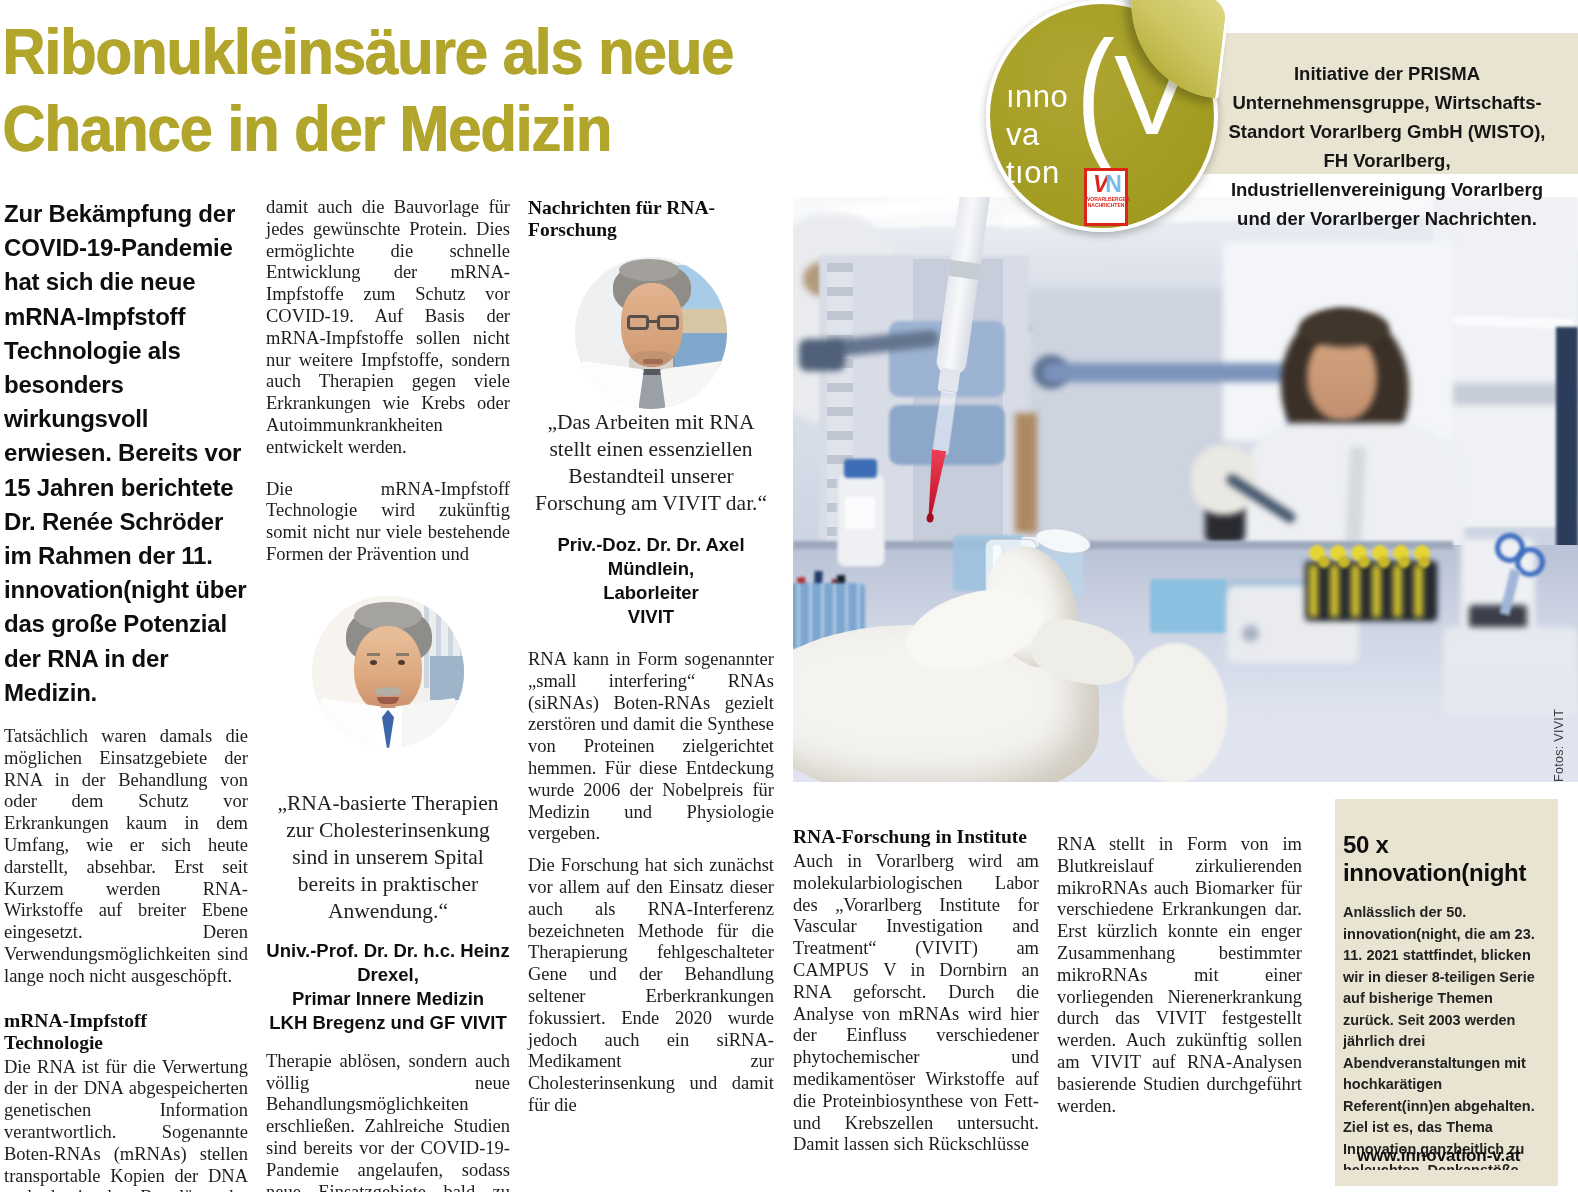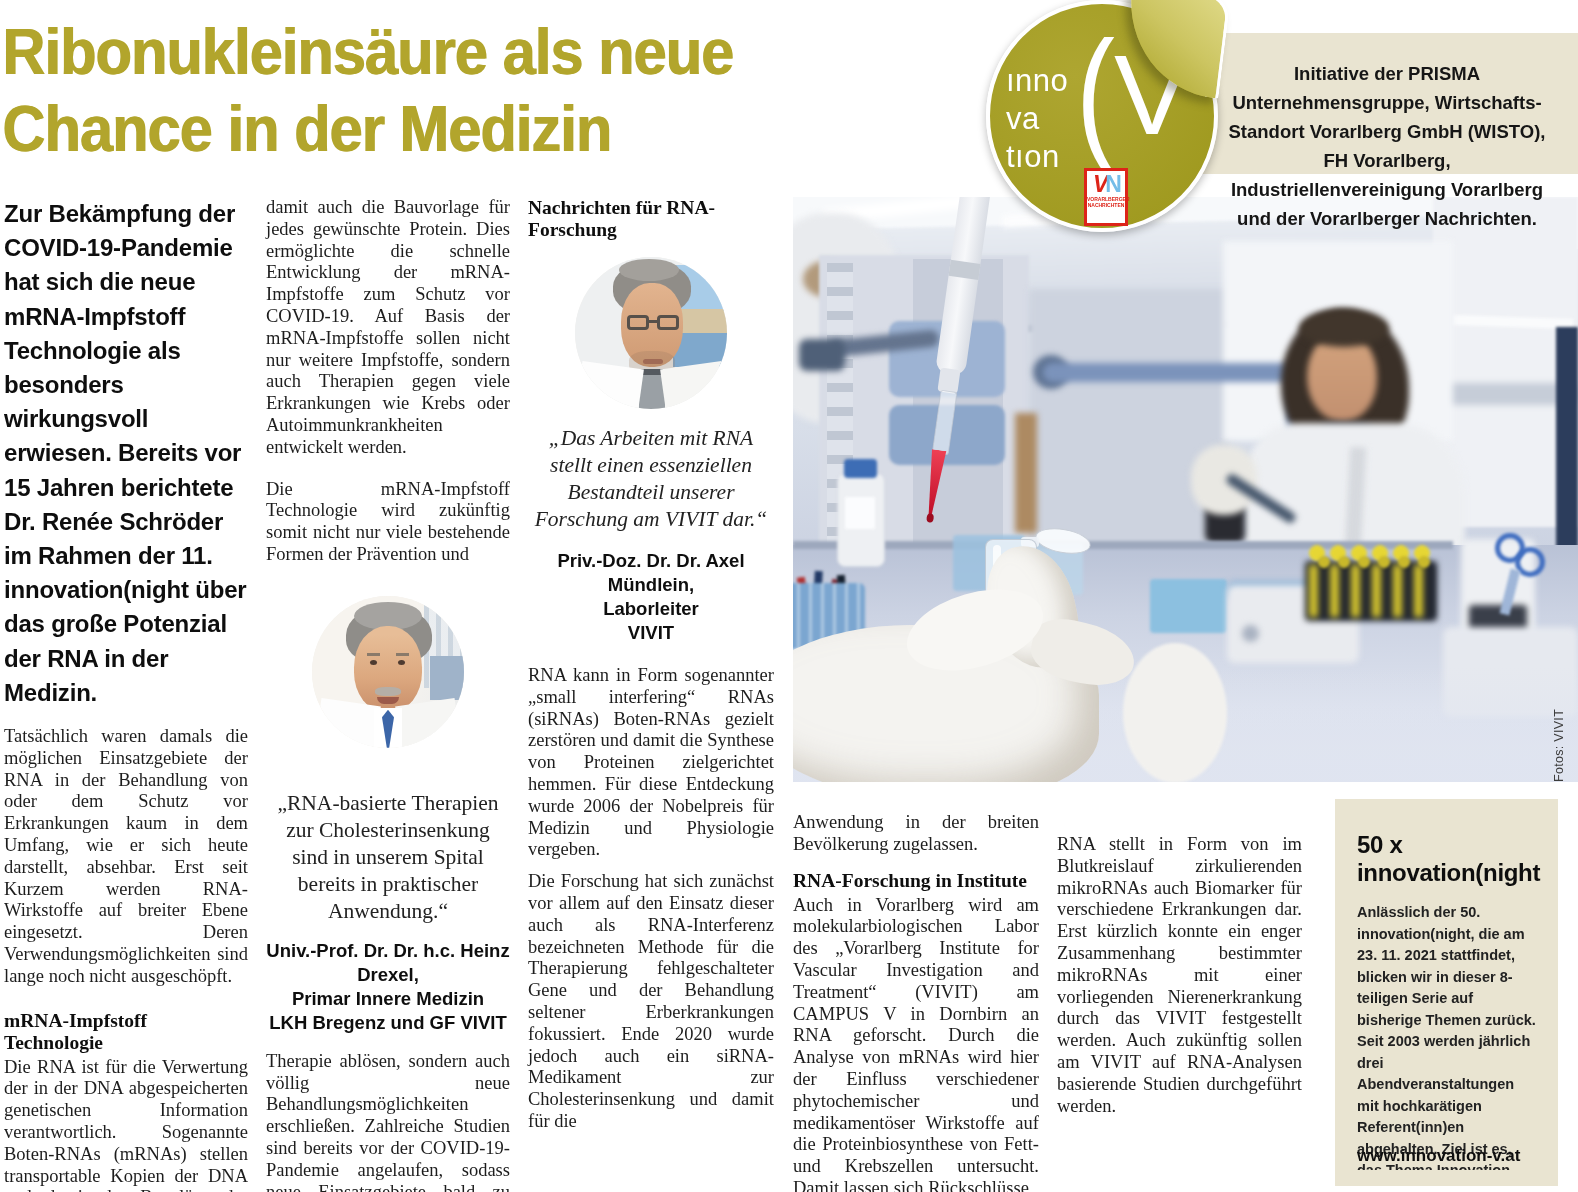--- a/index.html
+++ b/index.html
@@ -15,21 +15,21 @@
 
   
   .logo{position:absolute;left:986px;top:0;width:224px;height:224px;border-radius:50%;
         background:radial-gradient(circle at 38% 32%,#aea631,#a09a20 78%);
         border:4px solid #fff;box-shadow:0 3px 9px rgba(0,0,0,.28);z-index:6;}
   .fold{position:absolute;left:1126px;top:-10px;width:96px;height:100px;z-index:7;
         background:linear-gradient(215deg,#ddd783 5%,#ccc561 45%,#b2ab34 85%);
         border-radius:6px 26px 2px 100%;transform:rotate(7deg);
         border-top:3px solid #fff;border-right:3px solid #fff;
         box-shadow:-5px 6px 9px rgba(50,50,15,.35);}
-  .logo-words{position:absolute;left:16px;top:58px;font-size:31px;line-height:38px;color:#fff;letter-spacing:.5px;}
+  .logo-words{position:absolute;left:16px;top:74px;font-size:31px;line-height:38px;color:#fff;letter-spacing:.5px;}
   .logo-paren{position:absolute;left:86px;top:16px;font-size:146px;line-height:1;color:#fff;
               transform:scaleX(.8);transform-origin:left top;font-weight:400;}
   .logo-vv{position:absolute;left:124px;top:34px;font-size:114px;line-height:1;color:#fff;font-weight:400;}
   .vn{position:absolute;left:94px;top:164px;width:44px;height:58px;background:#fff;
       border:3px solid #dd2419;box-sizing:border-box;text-align:center;}
   .vn-letters{font-size:23px;font-weight:bold;line-height:26px;letter-spacing:-3px;}
   .vn-v{color:#dd2419;font-style:italic;}
   .vn-n{color:#74bde8;}
   .vn-sub{font-size:5px;line-height:5.5px;color:#dd2419;font-weight:bold;letter-spacing:0;}
 
@@ -56,21 +56,21 @@
   
   .photo{position:absolute;left:793px;top:197px;width:785px;height:585px;overflow:hidden;z-index:1;
          background:linear-gradient(180deg,#eff2f6 0%,#dde3ec 30%,#ccd3e2 60%,#c9cfde 100%);}
   .ph{position:absolute;}
   .b1{filter:blur(1.5px);} .b2{filter:blur(3px);}
   .credit{position:absolute;left:1552px;top:694px;height:88px;writing-mode:vertical-rl;
           transform:rotate(180deg);font-size:12.5px;color:#3c3c3c;letter-spacing:.3px;z-index:4;}
 
   
   .infobox{position:absolute;left:1335px;top:799px;width:223px;height:387px;background:#e9e4d1;
-           box-sizing:border-box;padding:32px 20px 0 22px;z-index:2;}
+           box-sizing:border-box;padding:32px 20px 0 8px;z-index:2;}
   .infobox-title{font-weight:bold;font-size:24px;letter-spacing:-.3px;color:#0e0e0e;}
   .infobox-body{margin-top:15px;font-weight:bold;font-size:14.5px;line-height:21.5px;color:#222;
                 max-height:268px;overflow:hidden;hyphens:auto;}
   .infobox-url{position:absolute;left:22px;bottom:20px;font-weight:bold;font-size:17px;color:#0e0e0e;}
 </style>
 </head>
 <body>
 
 <div class="page">
 
@@ -244,32 +244,31 @@
       <div class="pp" style="left:82px;top:58px;width:22px;height:15px;border:3px solid #57504a;border-radius:4px;box-sizing:border-box;"></div>
       <div class="pp" style="left:73px;top:63px;width:10px;height:3px;background:#57504a;"></div>
       <div class="pp" style="left:54px;top:94px;width:46px;height:24px;background:rgba(150,120,95,.25);border-radius:40%;"></div>
       <div class="pp" style="left:68px;top:102px;width:20px;height:5px;background:#a06a55;border-radius:8px;"></div>
       <div class="pp" style="left:60px;top:112px;width:34px;height:14px;background:#555a60;"></div>
       <div class="pp" style="left:64px;top:118px;width:26px;height:34px;background:#9aa0a5;"></div>
       <div class="pp" style="left:4px;top:108px;width:62px;height:46px;background:#fdfdfd;transform:rotate(8deg);"></div>
       <div class="pp" style="left:88px;top:108px;width:62px;height:46px;background:#f6f6f4;transform:rotate(-8deg);"></div>
     </div>
 
-    <div class="quote" style="margin-top:16px;font-style:italic;">„Das Arbeiten mit RNA stellt einen essenziellen Bestandteil unserer Forschung am VIVIT dar.“</div>
+    <div class="quote" style="margin-top:0;">„Das Arbeiten mit RNA stellt einen essenziellen Bestandteil unserer Forschung am VIVIT dar.“</div>
     <div class="attrib" style="margin-top:16px;">
       <div>Priv.-Doz. Dr. Dr. Axel Mündlein,</div>
       <div>Laborleiter</div>
       <div>VIVIT</div>
     </div>
     <p class="body-p" style="margin-top:20px;">RNA kann in Form sogenannter „small interfering“ RNAs (siRNAs) Boten-RNAs gezielt zerstören und damit die Synthese von Proteinen zielgerichtet hemmen. Für diese Entdeckung wurde 2006 der Nobelpreis für Medizin und Physiologie vergeben.</p>
     <p class="body-p" style="margin-top:10px;">Die Forschung hat sich zunächst vor allem auf den Einsatz dieser auch als RNA-Interferenz bezeichneten Methode für die Therapierung fehlgeschalteter Gene und der Behandlung seltener Erberkrankungen fokussiert. Ende 2020 wurde jedoch auch ein siRNA-Medikament zur Cholesterinsenkung und damit für die</p>
   </div>
 
   <div class="col" style="left:793px;top:812px;width:246px;">
-    <p class="body-p">Anwendung in der breiten Bevölkerung zugelassen.</p>
     <div class="subhead" style="margin-top:14px;">RNA-Forschung in Institute</div>
     <p class="body-p" style="margin-top:3px;">Auch in Vorarlberg wird am molekularbiologischen Labor des „Vorarlberg Institute for Vascular Investigation and Treatment“ (VIVIT) am CAMPUS V in Dornbirn an RNA geforscht. Durch die Analyse von mRNAs wird hier der Einfluss verschiedener phytochemischer und medikamentöser Wirkstoffe auf die Proteinbiosynthese von Fett- und Krebszellen untersucht. Damit lassen sich Rückschlüsse</p>
   </div>
 
   <div class="col" style="left:1057px;top:812px;width:245px;">
     <p class="body-p" style="margin-top:22px;">RNA stellt in Form von im Blutkreislauf zirkulierenden mikroRNAs auch Biomarker für verschiedene Erkrankungen dar. Erst kürzlich konnte ein enger Zusammenhang bestimmter mikroRNAs mit einer vorliegenden Nierenerkrankung durch das VIVIT festgestellt werden. Auch zukünftig sollen am VIVIT auf RNA-Analysen basierende Studien durchgeführt werden.</p>
   </div>
 
   <div class="infobox">
     <div class="infobox-title">50 x innovation(night</div>

